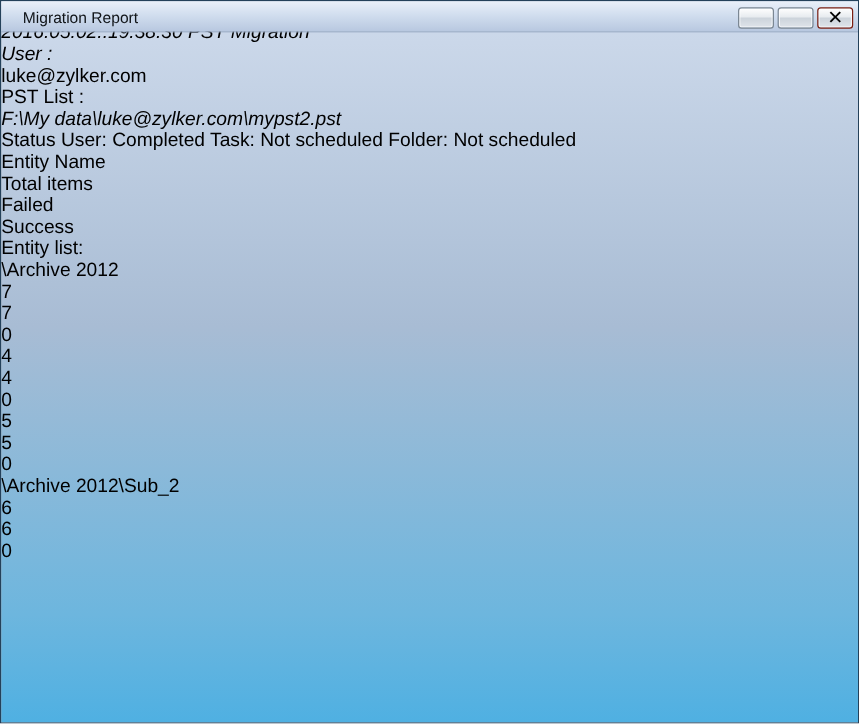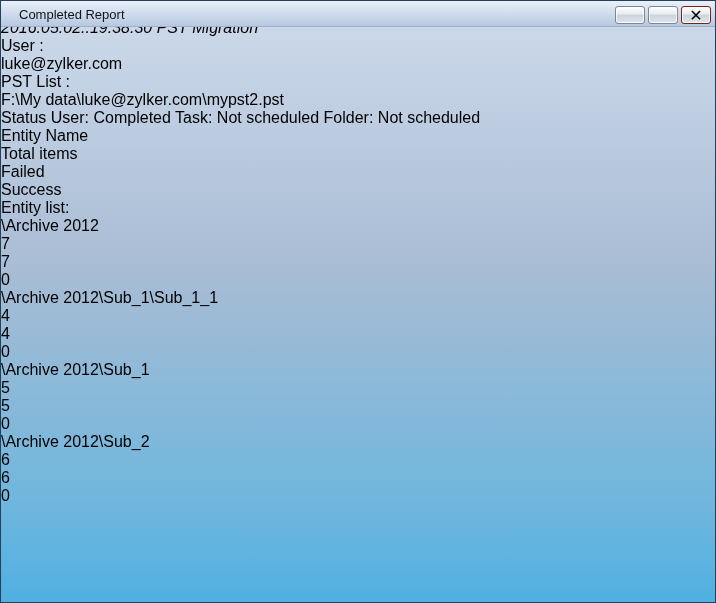--- a/index.html
+++ b/index.html
@@ -83,21 +83,21 @@
   .c0 { width:161px; } .c1 { width:162px; } .c2 { width:161px; } .c3 { flex:1; border-right:none !important; }
   .td.c0 { padding-left:3px; }
   .tfill { flex:1; background:#fff; }
 </style>
 </head>
 <body>
 
 <div class="window">
 
   <div class="titlebar">
-    <span class="title-text">Completed Report</span>
+    <span class="title-text">Migration Report</span>
     <div class="winbtns">
       <div class="winbtn">
         <span class="glyph-min"></span>
       </div>
       <div class="winbtn">
         <span class="glyph-max"></span>
       </div>
       <div class="winbtn close">
         <span class="glyph-close">✕</span>
       </div>
@@ -106,28 +106,28 @@
 
   <div class="client"></div>
 
   
   <span class="flabel" style="left:90px; top:57px;">Migration :</span>
   <div class="combo" style="top:53px;font-style:italic;">
     <span>2016:05:02::19:38:30   PST Migration</span>
     <span class="arrow"></span>
   </div>
 
-  <span class="flabel" style="left:90px; top:96px;">User :</span>
+  <span class="flabel" style="left:90px; top:96px;font-style:italic;">User :</span>
   <div class="combo" style="top:92px;">
     <span>luke@zylker.com</span>
     <span class="arrow"></span>
   </div>
 
   <span class="flabel" style="left:90px; top:136px;">PST List :</span>
-  <div class="combo focused" style="top:131px;">
+  <div class="combo focused" style="top:131px;font-style:italic;">
     <span class="sel">F:\My data\luke@zylker.com\mypst2.pst</span>
     <span class="arrow"></span>
   </div>
 
   
   <div class="groupbox">
     <span class="group-title">Status</span>
     <span class="spair-label sl1">User:</span>
     <span class="spair-value sv1">Completed</span>
     <span class="spair-label sl2">Task:</span>
@@ -151,27 +151,25 @@
       <div class="td c2"></div>
       <div class="td c3"></div>
     </div>
     <div class="trow">
       <div class="td c0">\Archive 2012</div>
       <div class="td c1">7</div>
       <div class="td c2">7</div>
       <div class="td c3">0</div>
     </div>
     <div class="trow">
-      <div class="td c0">\Archive 2012\Sub_1\Sub_1_1</div>
       <div class="td c1">4</div>
       <div class="td c2">4</div>
       <div class="td c3">0</div>
     </div>
     <div class="trow">
-      <div class="td c0">\Archive 2012\Sub_1</div>
       <div class="td c1">5</div>
       <div class="td c2">5</div>
       <div class="td c3">0</div>
     </div>
     <div class="trow">
       <div class="td c0">\Archive 2012\Sub_2</div>
       <div class="td c1">6</div>
       <div class="td c2">6</div>
       <div class="td c3">0</div>
     </div>

